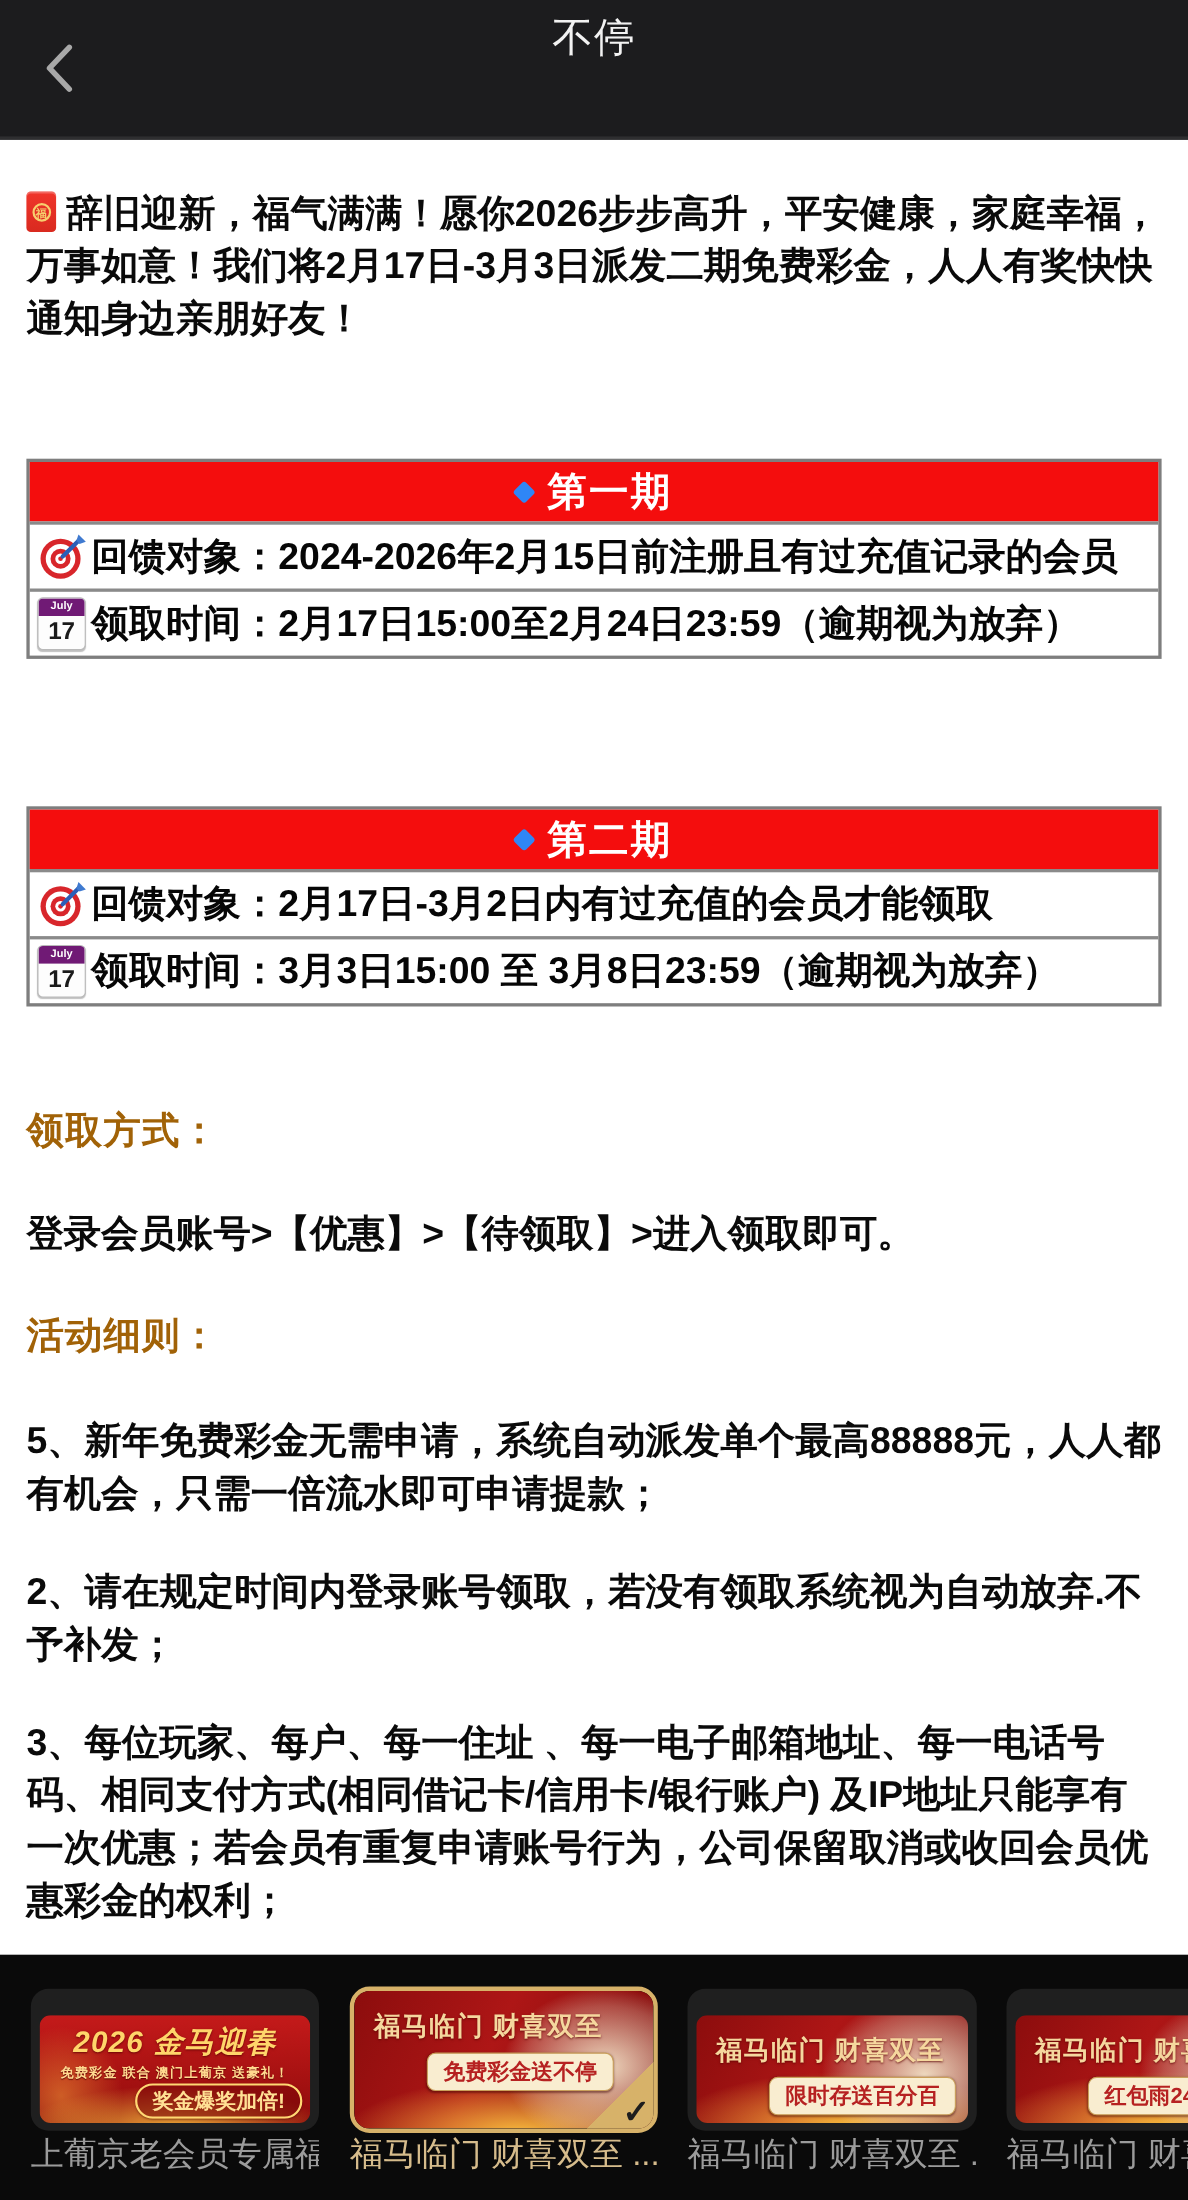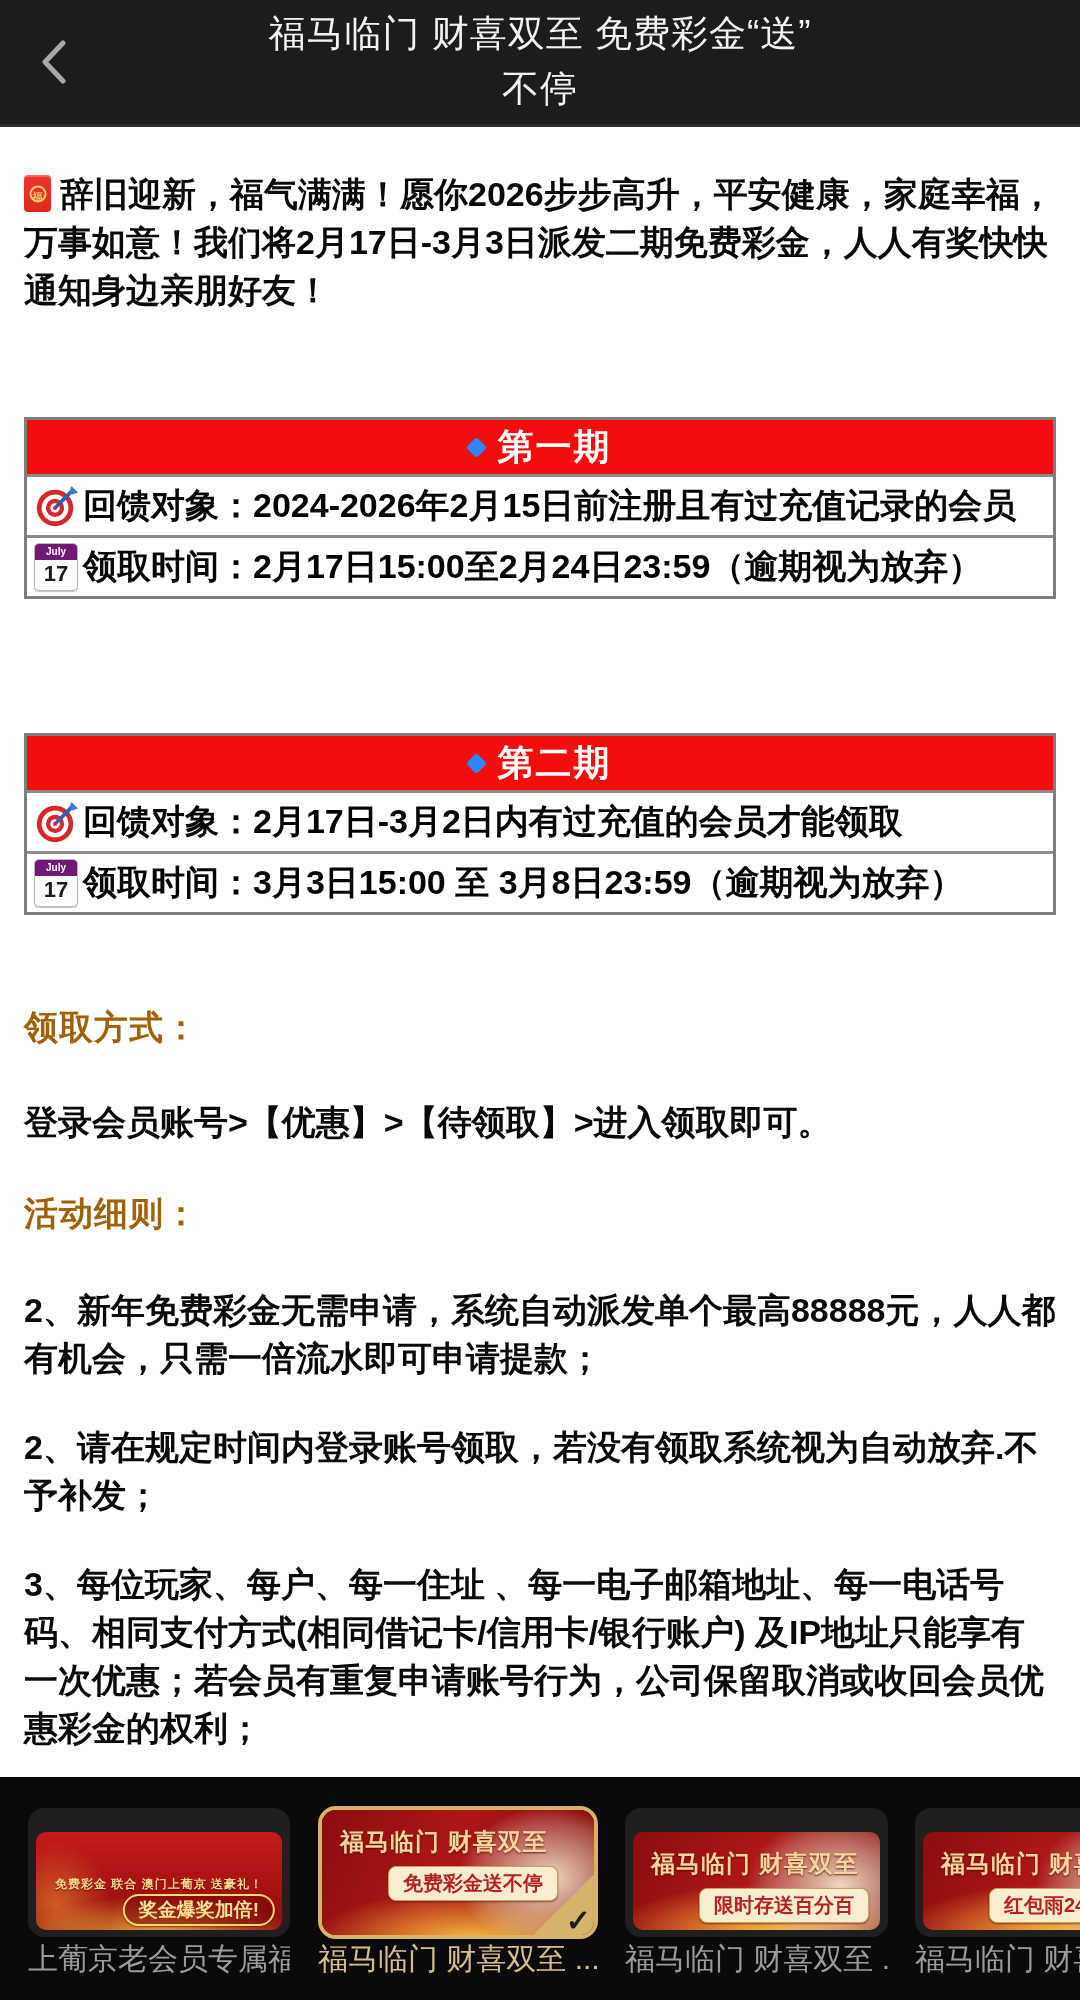--- a/index.html
+++ b/index.html
@@ -142,21 +142,20 @@
 
 <div class="screen">
 
   <div class="app-header">
     <div class="back-btn">
       <svg width="26" height="44" viewBox="0 0 26 44">
         <polyline points="22,3 4,22 22,41" fill="none" stroke="#a8a8a8" stroke-width="5" stroke-linecap="round" stroke-linejoin="round"></polyline>
       </svg>
     </div>
     <div class="header-title">
-      <div>福马临门 财喜双至 免费彩金“送”</div>
       <div>不停</div>
     </div>
   </div>
 
   <div class="intro">
     <span class="envelope"><span class="seal">福</span></span><span>辞旧迎新，福气满满！愿你2026步步高升，平安健康，家庭幸福，万事如意！我们将2月17日-3月3日派发二期免费彩金，人人有奖快快通知身边亲朋好友！</span>
   </div>
 
   <div class="phase-table t1">
     <div class="phase-head">
@@ -215,28 +214,29 @@
         </span>
       </span>
       <span>领取时间：3月3日15:00 至 3月8日23:59（逾期视为放弃）</span>
     </div>
   </div>
 
   <div class="red-heading claim-heading">领取方式：</div>
   <div class="claim-text">登录会员账号&gt;【优惠】&gt;【待领取】&gt;进入领取即可。</div>
 
   <div class="red-heading rules-heading">活动细则：</div>
-  <div class="rule r1">2、新年免费彩金无需申请，系统自动派发单个最高88888元，人人都有机会，只需一倍流水即可申请提款；</div>
+  <div class="rule r1">5、新年免费彩金无需申请，系统自动派发单个最高88888元，人人都有机会，只需一倍流水即可申请提款；</div>
   <div class="rule r2">2、请在规定时间内登录账号领取，若没有领取系统视为自动放弃.不予补发；</div>
   <div class="rule r3">3、每位玩家、每户、每一住址 、每一电子邮箱地址、每一电话号码、相同支付方式(相同借记卡/信用卡/银行账户) 及IP地址只能享有一次优惠；若会员有重复申请账号行为，公司保留取消或收回会员优惠彩金的权利；</div>
 
   <div class="bottom-bar">
   <div class="thumb-item" style="left: 28px; width: 262px;">
     <div class="thumb-card">
       <div class="banner newyear">
+        <div class="banner-title">2026 金马迎春</div>
         <div class="banner-subtitle">免费彩金 联合 澳门上葡京 送豪礼！</div>
         <div class="banner-pill">奖金爆奖加倍!</div>
       </div>
 
     </div>
     <div class="thumb-caption">上葡京老会员专属福利</div>
   </div>
 
   <div class="thumb-item selected" style="left: 318px; width: 280px;">
     <div class="thumb-card">

